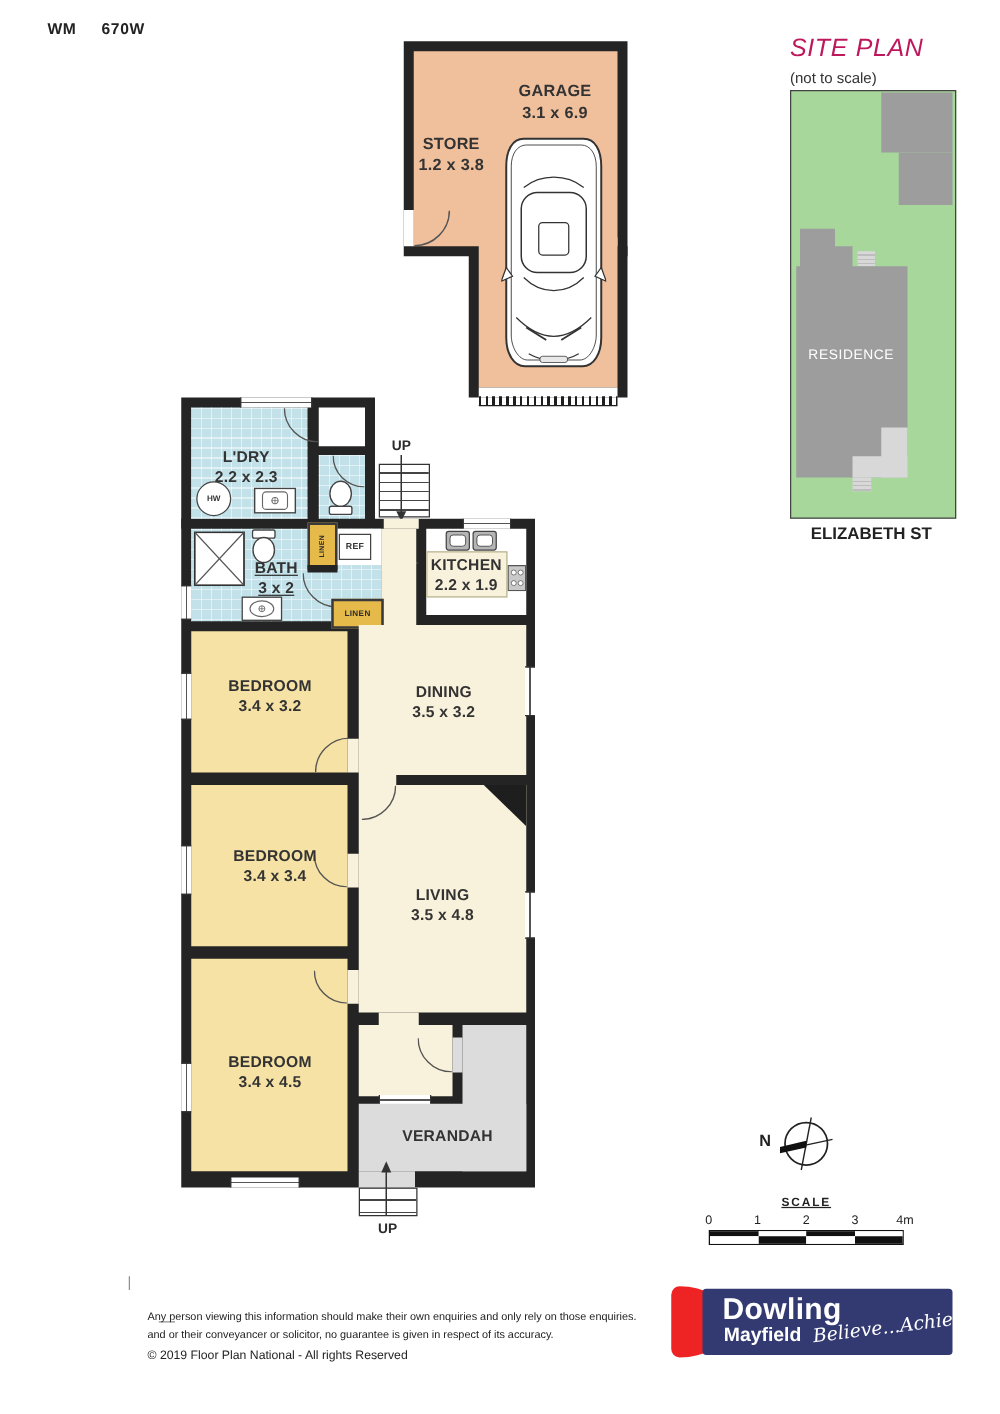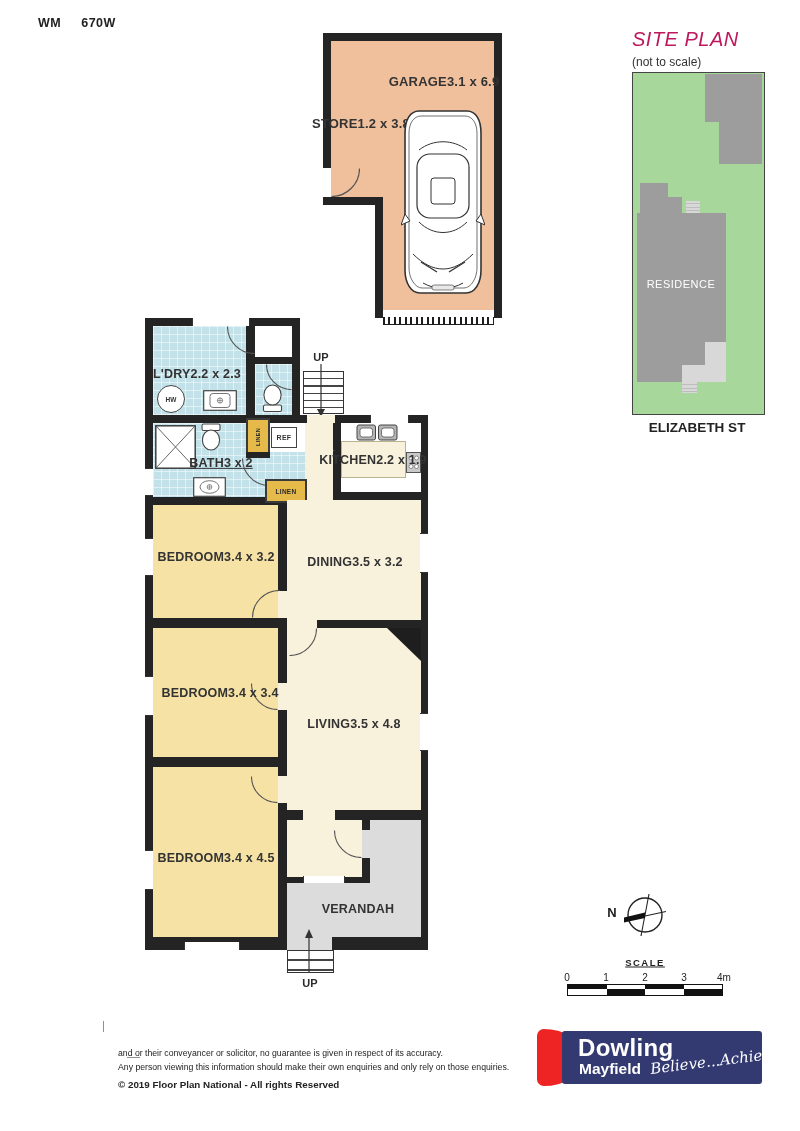--- a/index.html
+++ b/index.html
@@ -10,21 +10,21 @@
   .fill{position:absolute;}
   .orange{background:#f0c09d;}
   .cream{background:#f8f1db;}
   .yellow{background:#f6e2a4;}
   .gray{background:#dcdcdc;}
   .white{background:#ffffff;}
   .tile{background-color:#c2e1e8;
     background-image:
       repeating-linear-gradient(to right, rgba(255,255,255,.5) 0 1px, transparent 1px 8px),
       repeating-linear-gradient(to bottom, rgba(255,255,255,.5) 0 1px, transparent 1px 8px);}
-  .rlabel{position:absolute;display:flex;flex-direction:row;align-items:center;justify-content:center;
+  .rlabel{position:absolute;display:flex;flex-direction:column;align-items:center;justify-content:center;
     transform:translate(-50%,-50%);font-weight:700;font-size:12.5px;line-height:1.3;color:#333;
     white-space:nowrap;letter-spacing:.2px;text-align:center;}
   .small-label{position:absolute;transform:translate(-50%,-50%);font-weight:700;font-size:11px;color:#2b2b2b;}
   .win-h{position:absolute;background:linear-gradient(to bottom,#fff 0 44%,#555 44% 56%,#fff 56% 100%);
     border-left:1px solid #333;border-right:1px solid #333;}
   .win-v{position:absolute;background:linear-gradient(to right,#fff 0 44%,#555 44% 56%,#fff 56% 100%);
     border-top:1px solid #333;border-bottom:1px solid #333;}
   .stairs{position:absolute;border:1.5px solid #333;background-color:#fff;
     background-image:repeating-linear-gradient(to bottom,transparent 0 6px,#444 6px 7.3px);}
   .steps{position:absolute;border:1.5px solid #333;background-color:#fff;
@@ -311,23 +311,23 @@
         <div class="sb-w"></div>
         <div class="sb-b"></div>
       </div>
   </div>
 
   <div class="abs" style="left:103px;top:1021px;width:1px;height:11px;background:#909090;"></div>
   <div class="abs" style="left:127px;top:1057px;width:13px;height:1px;background:#909090;"></div>
 
 
   <div class="abs" style="left:118px;top:1047px;font-size:8.7px;color:#222;line-height:1.6;">
+    <div>Any person viewing this information should make their own enquiries and only rely on those enquiries.</div>
     <div>and or their conveyancer or solicitor, no guarantee is given in respect of its accuracy.</div>
-    <div>Any person viewing this information should make their own enquiries and only rely on those enquiries.</div>
-    <div style="font-weight:700;font-size:9.8px;margin-top:2px;">© 2019 Floor Plan National - All rights Reserved</div>
+    <div style="font-weight:400;font-size:9.8px;margin-top:2px;">© 2019 Floor Plan National - All rights Reserved</div>
   </div>
 
   <div class="abs" style="left:537px;top:1029px;width:44px;height:57px;background:#ee2424;border-radius:8px 100% 100% 8px / 8px 50% 50% 8px;"></div>
   <div class="abs" style="left:562px;top:1031px;width:200px;height:53px;background:#333a72;border-radius:3px;">
     <div style="position:absolute;left:16px;top:3px;color:#fff;font-size:24px;font-weight:700;letter-spacing:.3px;">Dowling</div>
     <div style="position:absolute;left:17px;top:29px;color:#fff;font-size:15.5px;font-weight:700;">Mayfield</div>
     <div style="position:absolute;left:88px;top:21px;color:#fff;font-size:15px;font-style:italic;font-family:'DejaVu Serif',serif;transform:rotate(-7deg);white-space:nowrap;">Believe...Achieve</div>
   </div>
 
 </div>

